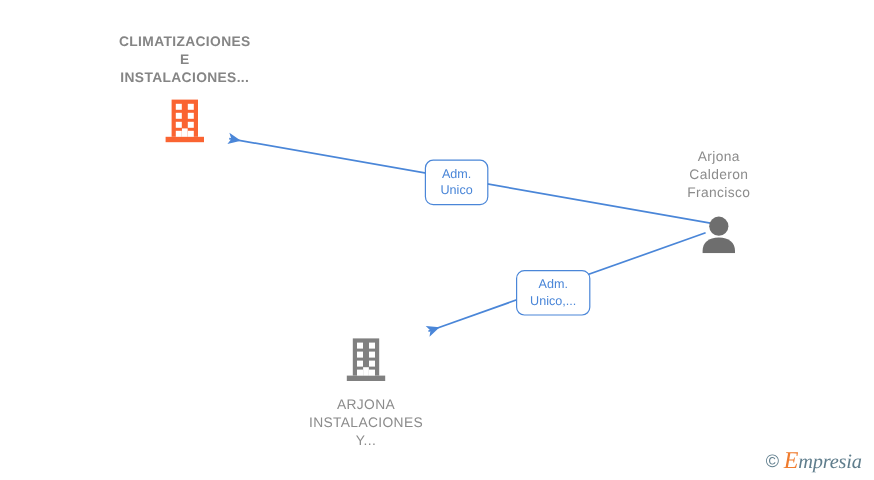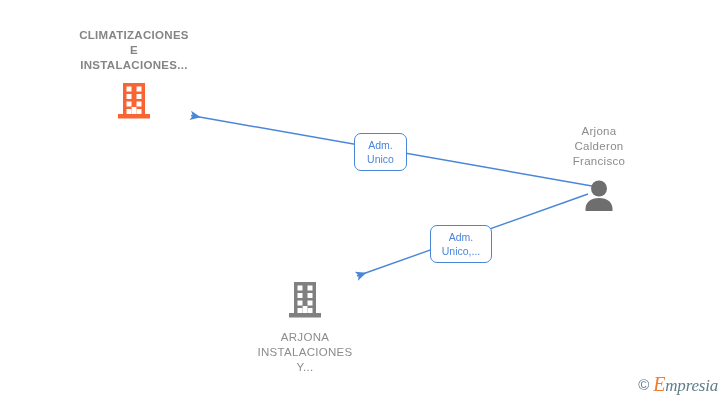--- a/index.html
+++ b/index.html
@@ -44,21 +44,21 @@
   .node-label.bold {
     font-weight: bold;
     color: #858585;
   }
   .node-icon {
     display: block;
   }
 
   
   #node-company-primary {
-    left: 44px;
+    left: 64px;
     top: 28px;
   }
   #node-company-primary .node-label { margin-bottom: 9px; }
 
   
   #node-person {
     left: 509px;
     top: 124px;
   }
   #node-person .node-label { margin-bottom: 10px; }

